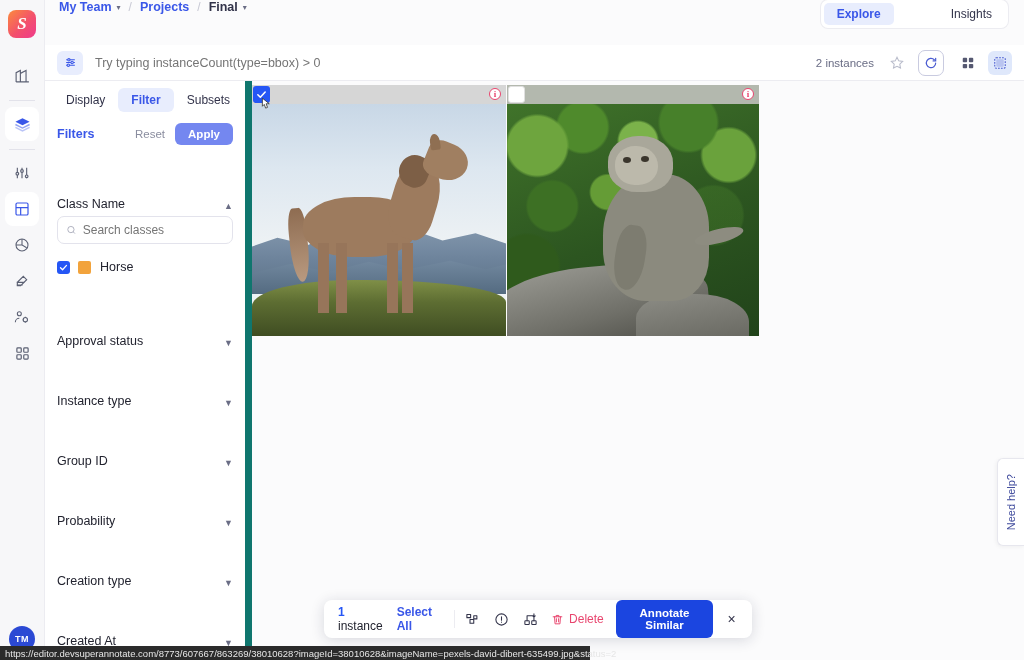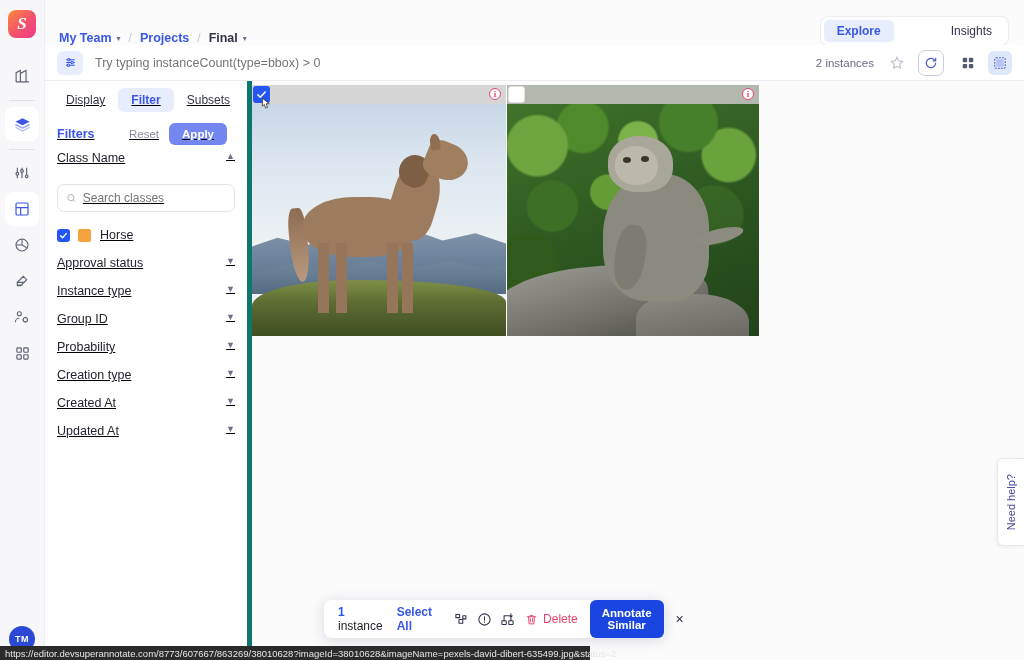--- a/index.html
+++ b/index.html
@@ -36,21 +36,21 @@
   .avatar-tm {
     position: absolute; bottom: 8px; left: 9px;
     width: 26px; height: 26px; border-radius: 50%;
     background: #2b49d4; color: #fff; font-size: 9px; font-weight: bold;
     display: flex; align-items: center; justify-content: center; letter-spacing: .5px;
   }
 
   
   .topbar {
     position: absolute; left: 45px; top: 0; width: 979px; height: 45px;
-    background: #fbfbfc; display: flex; align-items: flex-end;
+    background: #fbfbfc; display: flex; align-items: flex-start;
   }
   .breadcrumb { display: flex; align-items: center; margin-left: 14px; font-size: 12.5px; }
   .bc-link { color: #3a57e8; font-weight: 600; }
   .bc-plain { color: #32334a; font-weight: 600; }
   .bc-sep { color: #c7c8d4; margin: 0 8px; font-size: 12px; }
   .caret { margin-left: 5px; color: #6a6d85; font-size: 8px; }
   .topbar-right { margin-left: auto; margin-right: 16px; display: flex; align-items: center; }
   .seg {
     display: flex; background: #fff; border-radius: 7px; padding: 3px;
     box-shadow: 0 0 0 1px #ececf1;
@@ -85,35 +85,35 @@
   }
   .ic-plain { width: 24px; height: 24px; margin-right: 8px; color: #555871;
     display: flex; align-items: center; justify-content: center; }
   .ic-act { width: 24px; height: 24px; margin-right: 12px; border-radius: 6px;
     background: #dfe8fb; color: #4a5bd1;
     display: flex; align-items: center; justify-content: center; }
 
   
   .panel {
     position: absolute; left: 45px; top: 81px; width: 207px; height: 579px;
-    background: #fff; border-right: 5px solid #0f766e; text-decoration: underline;
+    background: #fff; border-right: 7px solid #0f766e;
   }
   .tabs { display: flex; align-items: center; height: 32px; padding: 0 8px; margin-top: 3px; }
   .tab { padding: 5px 13px; font-size: 12px; color: #32334a; border-radius: 6px; }
   .tab.on { background: #e8edfd; color: #3a57e8; font-weight: 600; }
-  .filters-hdr { display: flex; align-items: center; padding: 7px 20px 6px 12px; }
+  .filters-hdr { display: flex; align-items: center; padding: 7px 12px 6px 12px; }
   .filters-title { font-size: 12.5px; font-weight: bold; color: #3a57e8; }
   .reset-btn { margin-left: auto; font-size: 11.5px; color: #8a8d9f; margin-right: 10px; }
   .apply-btn {
     background: #7487f0; color: #fff; font-size: 11.5px; font-weight: 600;
     padding: 5px 13px; border-radius: 6px; border: none;
   }
   .sect-row {
-    display: flex; align-items: flex-start; height: 28px; padding: 0 12px;
-    font-size: 12.5px; color: #22232f;
+    display: flex; align-items: flex-end; height: 28px; padding: 0 12px;
+    font-size: 12.5px; color: #22232f; margin-top: 32px;
   }
   .sect-row .chev { margin-left: auto; color: #6a6d85; font-size: 9px; }
   .search-classes {
     margin: 5px 12px 10px 12px; height: 28px; border: 1px solid #e3e3ec;
     border-radius: 7px; display: flex; align-items: center; padding: 0 8px;
   }
   .search-classes input {
     border: none; outline: none; font-size: 12px; color: #c2410c; margin-left: 6px;
     width: 100%; background: transparent; font-family: "Liberation Sans", sans-serif;
   }
@@ -226,21 +226,21 @@
     border-radius: 6px 0 0 6px; display: flex; align-items: center; justify-content: center;
     box-shadow: -1px 1px 4px rgba(0,0,0,.05);
   }
   .need-help span {
     writing-mode: vertical-rl; transform: rotate(180deg);
     font-size: 11px; color: #3f4a9c; white-space: nowrap;
   }
 
   
   .actionbar {
-    position: absolute; left: 324px; top: 600px; width: 340px; height: 38px;
+    position: absolute; left: 324px; top: 600px; width: 428px; height: 38px;
     background: #fff; border-radius: 8px; box-shadow: 0 2px 14px rgba(25,30,60,.16);
     display: flex; align-items: center; padding: 0 14px;
   }
   .ab-count { font-size: 12px; color: #22232f; }
   .ab-count b { color: #2556f5; font-weight: bold; }
   .ab-selectall { font-size: 12px; color: #3a57e8; font-weight: 600; margin-left: 14px; }
   .ab-divider { width: 1px; height: 18px; background: #ececf1; margin-left: 14px; }
   .ab-icon { width: 26px; height: 22px; margin-left: 8px; color: #32334a;
     display: flex; align-items: center; justify-content: center; }
   .ab-del { display: flex; align-items: center; margin-left: 10px; color: #e8456e; font-size: 12px; }

